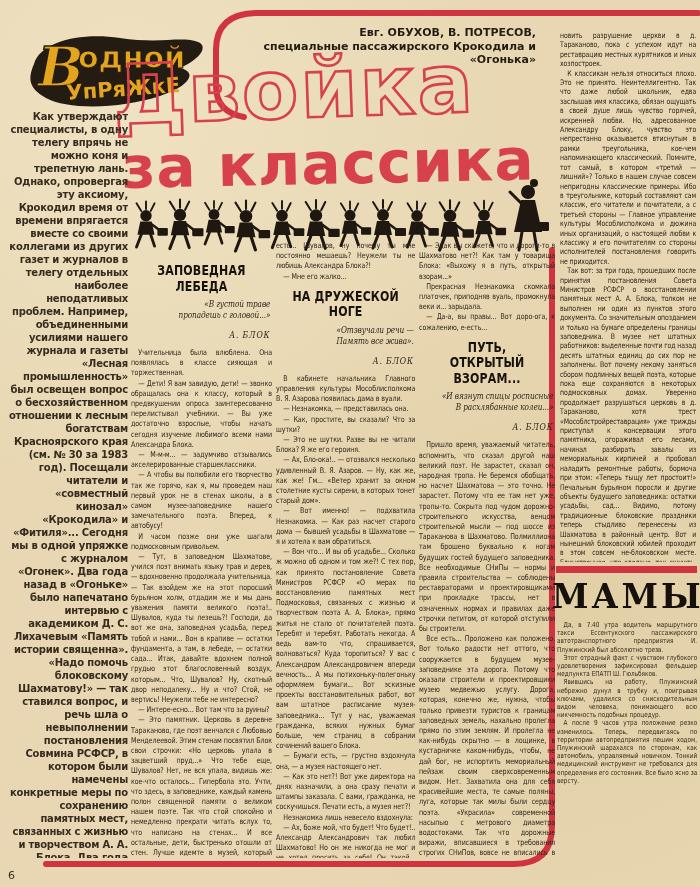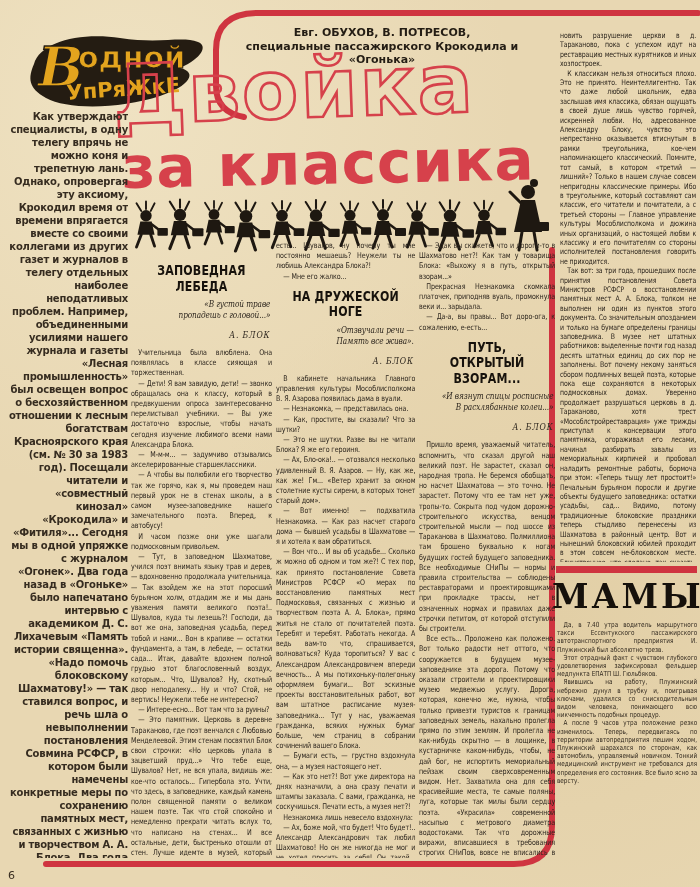--- a/index.html
+++ b/index.html
@@ -8,21 +8,21 @@
     background:#e8d7b2;
     background-image:radial-gradient(circle at 18% 12%, #efe2c2 0%, rgba(239,226,194,0) 40%),
                      radial-gradient(circle at 80% 70%, #e2cfa6 0%, rgba(226,207,166,0) 45%);
     overflow:hidden;
     font-family:"DejaVu Sans",sans-serif;
     color:#2c251d;
   }
   
   .logo{position:absolute;left:20px;top:16px;width:190px;height:108px;}
   
-  .byline{position:absolute;left:228px;top:26px;width:308px;text-align:center;
+  .byline{position:absolute;left:228px;top:26px;width:308px;text-align:right;
     font-weight:bold;font-size:11px;line-height:13.5px;color:#241d14;}
   .byline p{margin:0;}
   
   .title-svg{position:absolute;left:102px;top:44px;width:480px;height:152px;}
   
   .cartoon{position:absolute;left:130px;top:168px;width:428px;height:86px;}
   
   .intro-col{position:absolute;left:4px;top:110px;width:124px;height:748px;
     text-align:right;font-weight:bold;font-size:10px;line-height:13px;
     letter-spacing:-0.2px;color:#362c20;overflow:hidden;}

